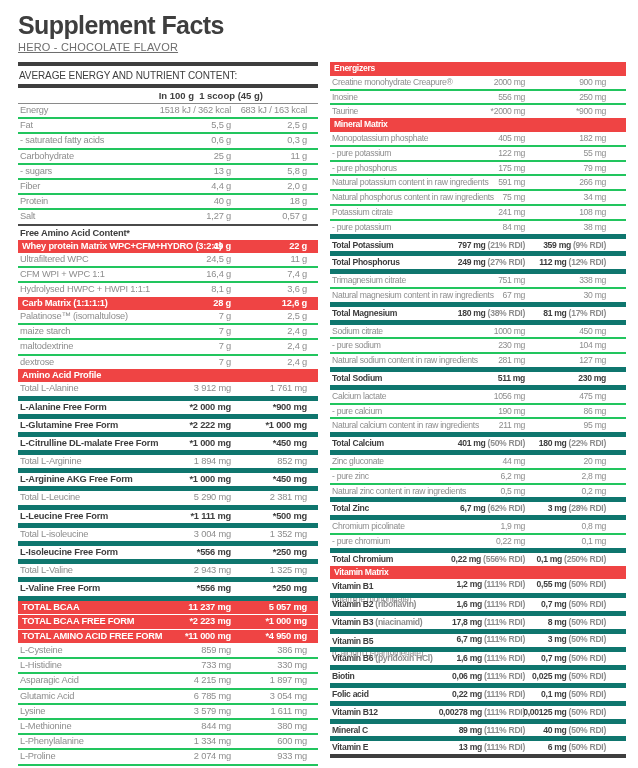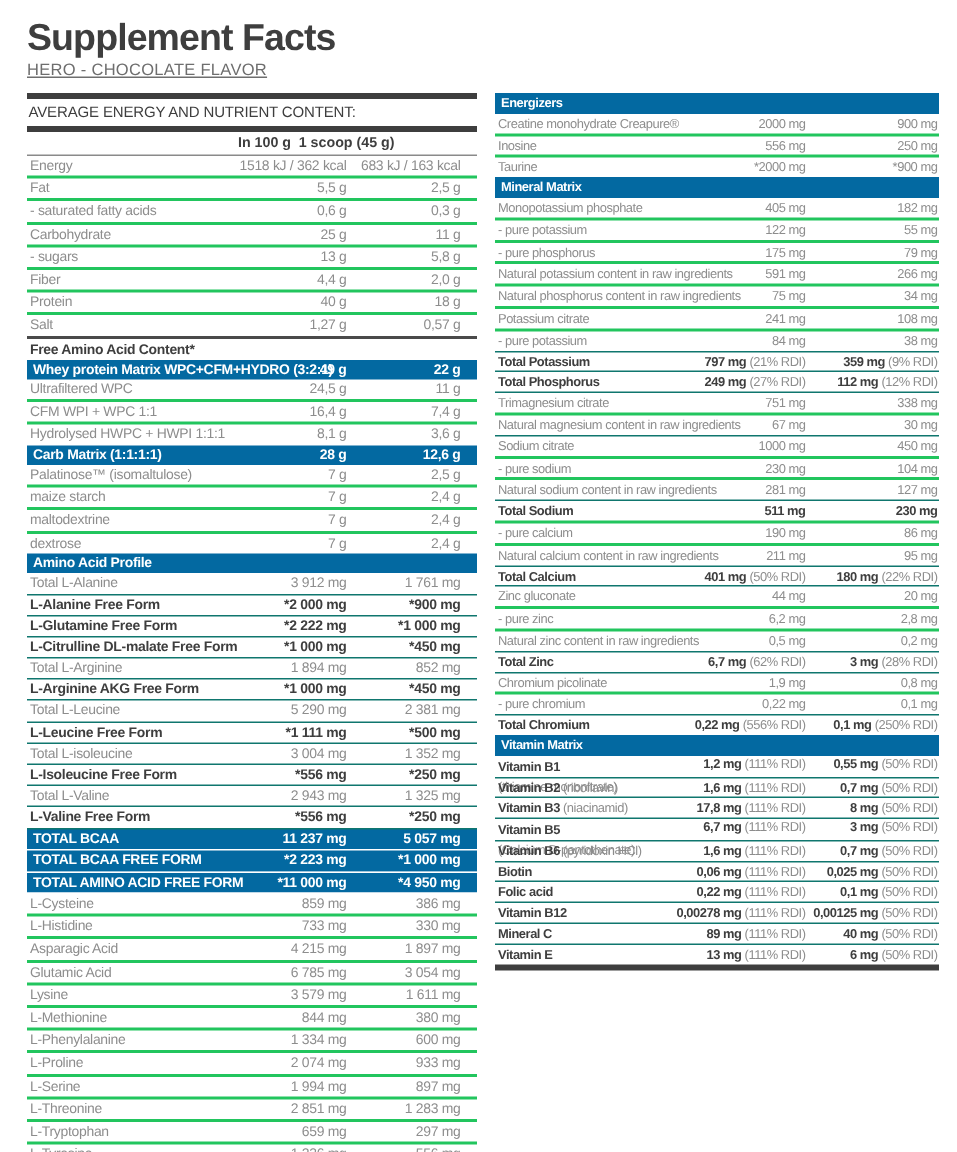--- a/index.html
+++ b/index.html
@@ -20,33 +20,33 @@
   .col-headers .ch2{position:absolute;right:55px;top:0;}
   
   .trow{position:relative;height:13.2px;line-height:13.2px;font-size:9.3px;letter-spacing:-0.2px;
         color:#8d8d8d;white-space:nowrap;}
   .tcol.right .trow{height:12.8px;line-height:12.8px;font-size:8.6px;letter-spacing:-0.3px;}
   .trow .lbl{padding-left:2px;display:inline-block;}
   .trow .v1{position:absolute;top:0;text-align:right;}
   .trow .v2{position:absolute;top:0;text-align:right;}
   .tcol.left .trow .v1{right:87px;}
   .tcol.left .trow .v2{right:11px;}
-  .tcol.right .trow .v1{right:89px;}
-  .tcol.right .trow .v2{right:1px;text-align:right;}
+  .tcol.right .trow .v1{right:101px;}
+  .tcol.right .trow .v2{right:20px;text-align:right;}
   .trow.boldrow{color:#3e3e3e;font-weight:bold;}
-  .trow.boldrow .note,.trow .note{font-weight:normal;color:#8d8d8d;}
-  .trow.bar, .trow.total{background:#0369a1;color:#ffffff;font-weight:bold;height:13.5px;line-height:13.5px;}
+  .trow.boldrow .note,.trow .note{font-weight:bold;color:#8d8d8d;}
+  .trow.bar, .trow.total{background:#ef4444;color:#ffffff;font-weight:bold;height:13.5px;line-height:13.5px;}
   .tcol.right .trow.bar{height:13.8px;line-height:13.8px;}
   .trow.bar .lbl, .trow.total .lbl{padding-left:4px;}
   .trow.section{color:#3e3e3e;font-weight:bold;border-top:2px solid #4a4a4a;height:14px;line-height:14px;}
   .trow.twoline{height:22px;line-height:10.4px;padding-top:1px;}
   .trow.twoline .lbl .l2{font-weight:normal;color:#8d8d8d;}
   .trow.twoline .v1,.trow.twoline .v2{top:auto;bottom:2px;}
   .bt-light{border-top:2px solid #22c55e;}
-  .bt-dark{border-top:1px solid #0f766e;}
+  .bt-dark{border-top:5px solid #0f766e;}
   .bt-white{border-top:1px solid #ffffff;}
 </style>
 </head>
 <body>
 
 <div class="page">
   <div class="hdr">
     <div class="title">Supplement Facts</div>
     <div class="subtitle">HERO - CHOCOLATE FLAVOR</div>
   </div>
@@ -120,24 +120,26 @@
           <div class="trow bt-light"><span class="lbl">- pure potassium</span><span class="v1">122 mg</span><span class="v2">55 mg</span></div>
           <div class="trow bt-light"><span class="lbl">- pure phosphorus</span><span class="v1">175 mg</span><span class="v2">79 mg</span></div>
           <div class="trow bt-light"><span class="lbl">Natural potassium content in raw ingredients</span><span class="v1">591 mg</span><span class="v2">266 mg</span></div>
           <div class="trow bt-light"><span class="lbl">Natural phosphorus content in raw ingredients</span><span class="v1">75 mg</span><span class="v2">34 mg</span></div>
           <div class="trow bt-light"><span class="lbl">Potassium citrate</span><span class="v1">241 mg</span><span class="v2">108 mg</span></div>
           <div class="trow bt-light"><span class="lbl">- pure potassium</span><span class="v1">84 mg</span><span class="v2">38 mg</span></div>
           <div class="trow boldrow bt-dark"><span class="lbl">Total Potassium</span><span class="v1">797 mg<span class="note"> (21% RDI)</span></span><span class="v2">359 mg<span class="note"> (9% RDI)</span></span></div>
           <div class="trow boldrow bt-dark"><span class="lbl">Total Phosphorus</span><span class="v1">249 mg<span class="note"> (27% RDI)</span></span><span class="v2">112 mg<span class="note"> (12% RDI)</span></span></div>
           <div class="trow bt-dark"><span class="lbl">Trimagnesium citrate</span><span class="v1">751 mg</span><span class="v2">338 mg</span></div>
           <div class="trow bt-light"><span class="lbl">Natural magnesium content in raw ingredients</span><span class="v1">67 mg</span><span class="v2">30 mg</span></div>
+          <div class="trow boldrow bt-dark"><span class="lbl">Total Magnesium</span><span class="v1">180 mg<span class="note"> (38% RDI)</span></span><span class="v2">81 mg<span class="note"> (17% RDI)</span></span></div>
           <div class="trow bt-dark"><span class="lbl">Sodium citrate</span><span class="v1">1000 mg</span><span class="v2">450 mg</span></div>
           <div class="trow bt-light"><span class="lbl">- pure sodium</span><span class="v1">230 mg</span><span class="v2">104 mg</span></div>
           <div class="trow bt-light"><span class="lbl">Natural sodium content in raw ingredients</span><span class="v1">281 mg</span><span class="v2">127 mg</span></div>
           <div class="trow boldrow bt-dark"><span class="lbl">Total Sodium</span><span class="v1">511 mg</span><span class="v2">230 mg</span></div>
+          <div class="trow bt-dark"><span class="lbl">Calcium lactate</span><span class="v1">1056 mg</span><span class="v2">475 mg</span></div>
           <div class="trow bt-light"><span class="lbl">- pure calcium</span><span class="v1">190 mg</span><span class="v2">86 mg</span></div>
           <div class="trow bt-light"><span class="lbl">Natural calcium content in raw ingredients</span><span class="v1">211 mg</span><span class="v2">95 mg</span></div>
           <div class="trow boldrow bt-dark"><span class="lbl">Total Calcium</span><span class="v1">401 mg<span class="note"> (50% RDI)</span></span><span class="v2">180 mg<span class="note"> (22% RDI)</span></span></div>
           <div class="trow bt-dark"><span class="lbl">Zinc gluconate</span><span class="v1">44 mg</span><span class="v2">20 mg</span></div>
           <div class="trow bt-light"><span class="lbl">- pure zinc</span><span class="v1">6,2 mg</span><span class="v2">2,8 mg</span></div>
           <div class="trow bt-light"><span class="lbl">Natural zinc content in raw ingredients</span><span class="v1">0,5 mg</span><span class="v2">0,2 mg</span></div>
           <div class="trow boldrow bt-dark"><span class="lbl">Total Zinc</span><span class="v1">6,7 mg<span class="note"> (62% RDI)</span></span><span class="v2">3 mg<span class="note"> (28% RDI)</span></span></div>
           <div class="trow bt-dark"><span class="lbl">Chromium picolinate</span><span class="v1">1,9 mg</span><span class="v2">0,8 mg</span></div>
           <div class="trow bt-light"><span class="lbl">- pure chromium</span><span class="v1">0,22 mg</span><span class="v2">0,1 mg</span></div>
           <div class="trow boldrow bt-dark"><span class="lbl">Total Chromium</span><span class="v1">0,22 mg<span class="note"> (556% RDI)</span></span><span class="v2">0,1 mg<span class="note"> (250% RDI)</span></span></div>

